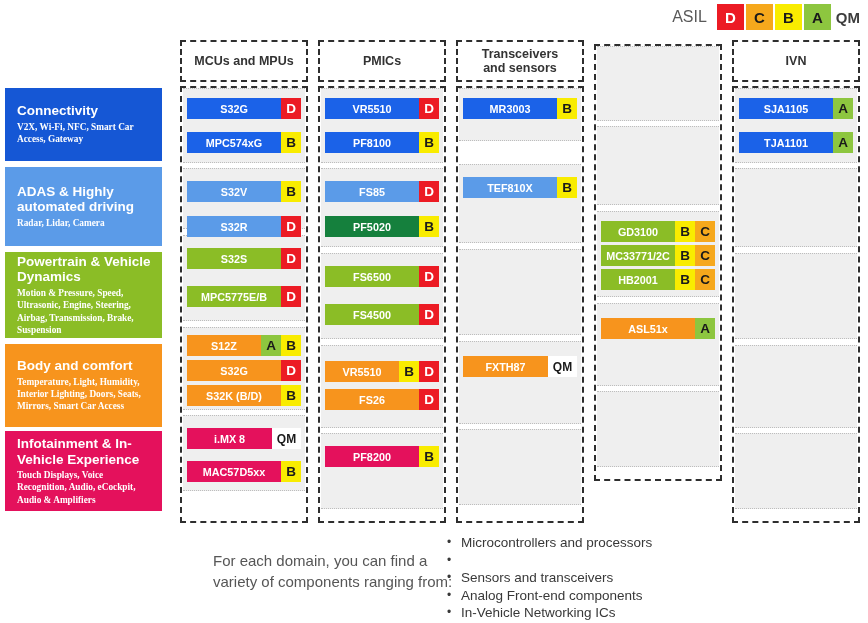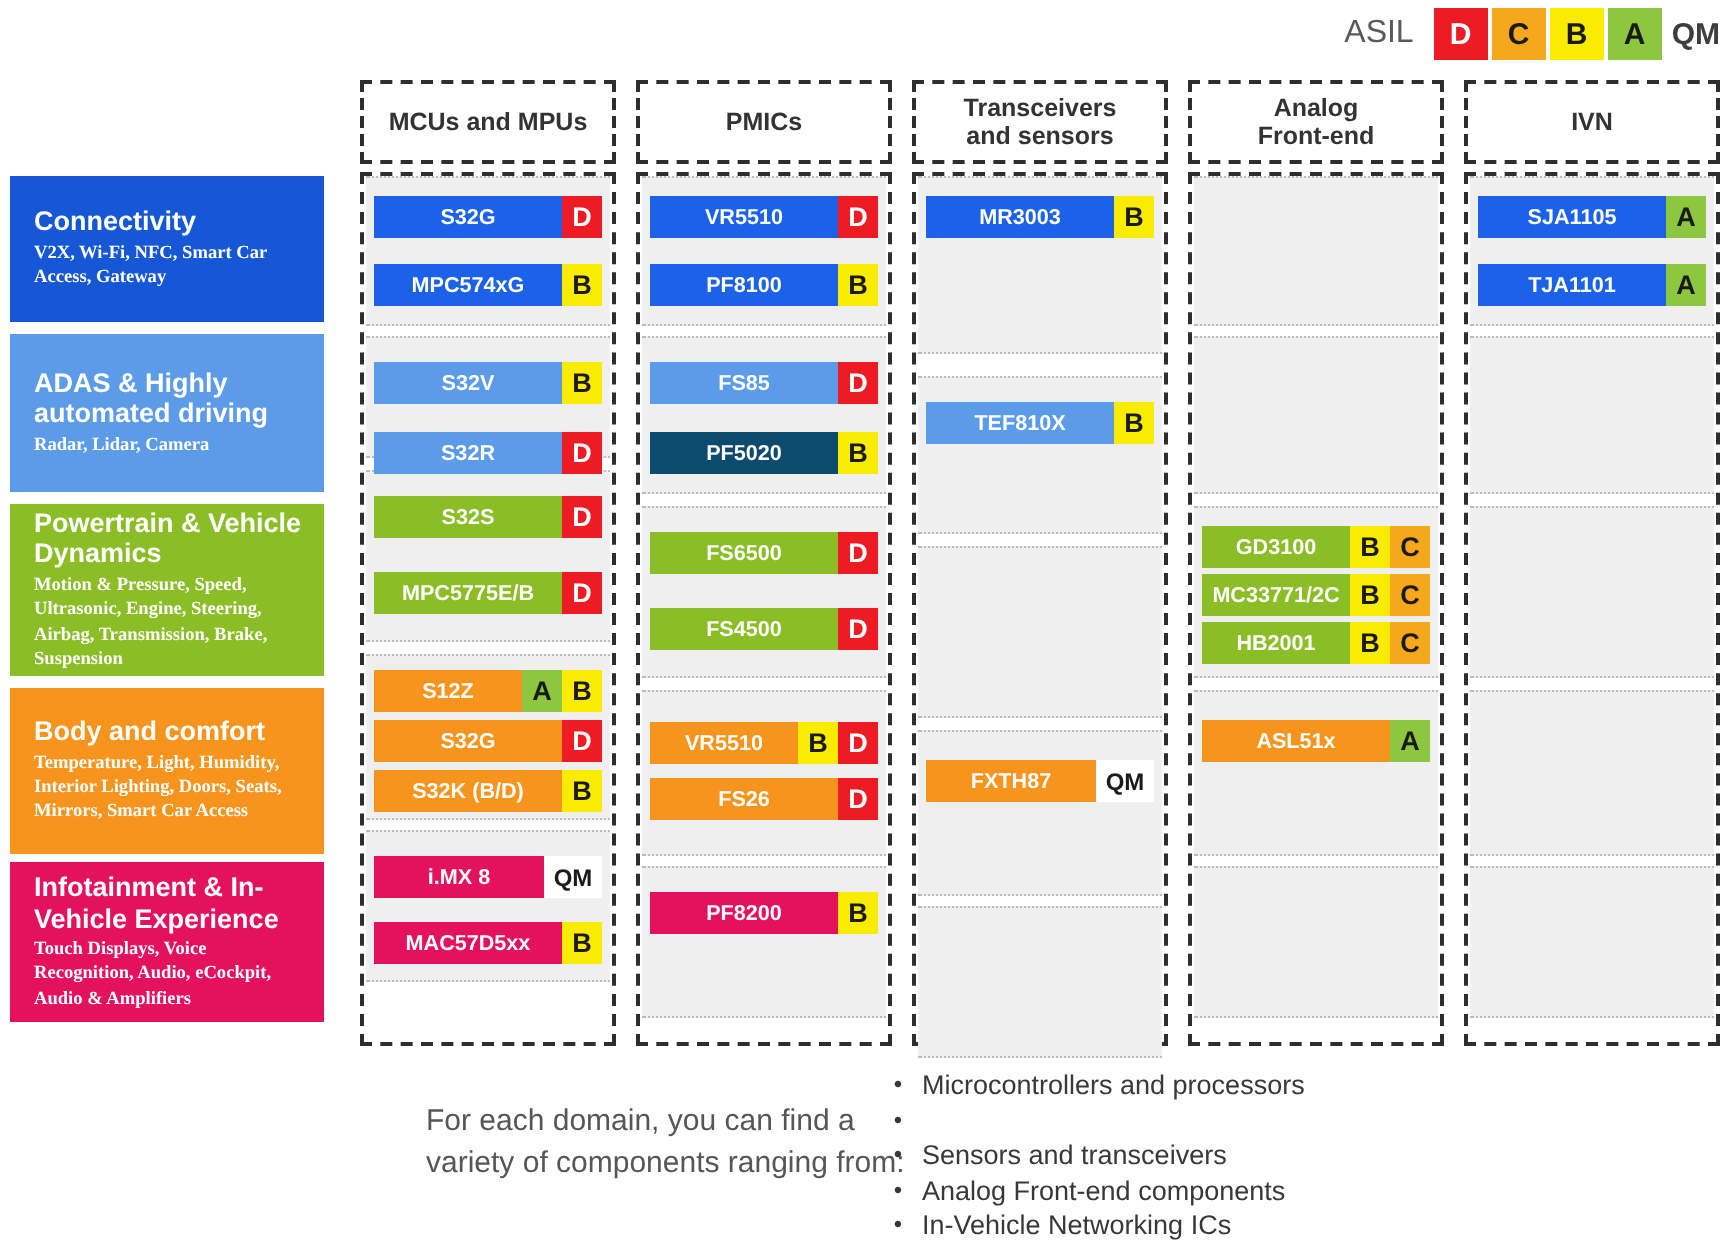--- a/index.html
+++ b/index.html
@@ -189,21 +189,21 @@
               <div class="chip-bar" style="background: rgb(27, 98, 232);">PF8100</div>
               <div class="badge" style="background: rgb(249, 236, 0); color: rgb(26, 26, 26);">B</div>
             </div>
           </div>
           <div class="rowcell r1 n2" style="height: 79px; margin-bottom: 6px;">
             <div class="chip">
               <div class="chip-bar" style="background: rgb(91, 155, 232);">FS85</div>
               <div class="badge" style="background: rgb(236, 27, 36); color: rgb(255, 255, 255);">D</div>
             </div>
             <div class="chip">
-              <div class="chip-bar" style="background: #0c4a6e;">PF5020</div>
+              <div class="chip-bar" style="background: #15803d;">PF5020</div>
               <div class="badge" style="background: rgb(249, 236, 0); color: rgb(26, 26, 26);">B</div>
             </div>
           </div>
           <div class="rowcell r2 n2" style="height: 86px; margin-bottom: 6px;">
             <div class="chip">
               <div class="chip-bar" style="background: rgb(139, 189, 38);">FS6500</div>
               <div class="badge" style="background: rgb(236, 27, 36); color: rgb(255, 255, 255);">D</div>
             </div>
             <div class="chip">
               <div class="chip-bar" style="background: rgb(139, 189, 38);">FS4500</div>
@@ -226,21 +226,21 @@
               <div class="chip-bar" style="background: rgb(228, 17, 92);">PF8200</div>
               <div class="badge" style="background: rgb(249, 236, 0); color: rgb(26, 26, 26);">B</div>
             </div>
           </div>
         </div>
       </div>
       <div class="column">
         <div class="col-header">Transceivers
 and sensors</div>
         <div class="col-body">
-          <div class="rowcell r0 n1" style="height: 89px; margin-bottom: 11px;">
+          <div class="rowcell r0 n1" style="height: 53px; margin-bottom: 23px;">
             <div class="chip">
               <div class="chip-bar" style="background: rgb(27, 98, 232);">MR3003</div>
               <div class="badge" style="background: rgb(249, 236, 0); color: rgb(26, 26, 26);">B</div>
             </div>
           </div>
           <div class="rowcell r1 n1" style="height: 79px; margin-bottom: 6px;">
             <div class="chip">
               <div class="chip-bar" style="background: rgb(91, 155, 232);">TEF810X</div>
               <div class="badge" style="background: rgb(249, 236, 0); color: rgb(26, 26, 26);">B</div>
             </div>
@@ -249,22 +249,20 @@
           <div class="rowcell r3 n1" style="height: 83px; margin-bottom: 5px;">
             <div class="chip">
               <div class="chip-bar" style="background: rgb(247, 148, 29);">FXTH87</div>
               <div class="badge qm" style="background: rgb(255, 255, 255); color: rgb(26, 26, 26);">QM</div>
             </div>
           </div>
           <div class="rowcell r4 n0" style="height: 76px; margin-bottom: 0px;"></div>
         </div>
       </div>
       <div class="column">
-        <div class="col-header">Analog
-Front-end</div>
         <div class="col-body">
           <div class="rowcell r0 n0" style="height: 75px; margin-bottom: 5px;"></div>
           <div class="rowcell r1 n0" style="height: 79px; margin-bottom: 6px;"></div>
           <div class="rowcell r2 n3" style="height: 86px; margin-bottom: 6px;">
             <div class="chip">
               <div class="chip-bar" style="background: rgb(139, 189, 38);">GD3100</div>
               <div class="badge" style="background: rgb(249, 236, 0); color: rgb(26, 26, 26);">B</div>
               <div class="badge" style="background: rgb(246, 168, 28); color: rgb(26, 26, 26);">C</div>
             </div>
             <div class="chip">

